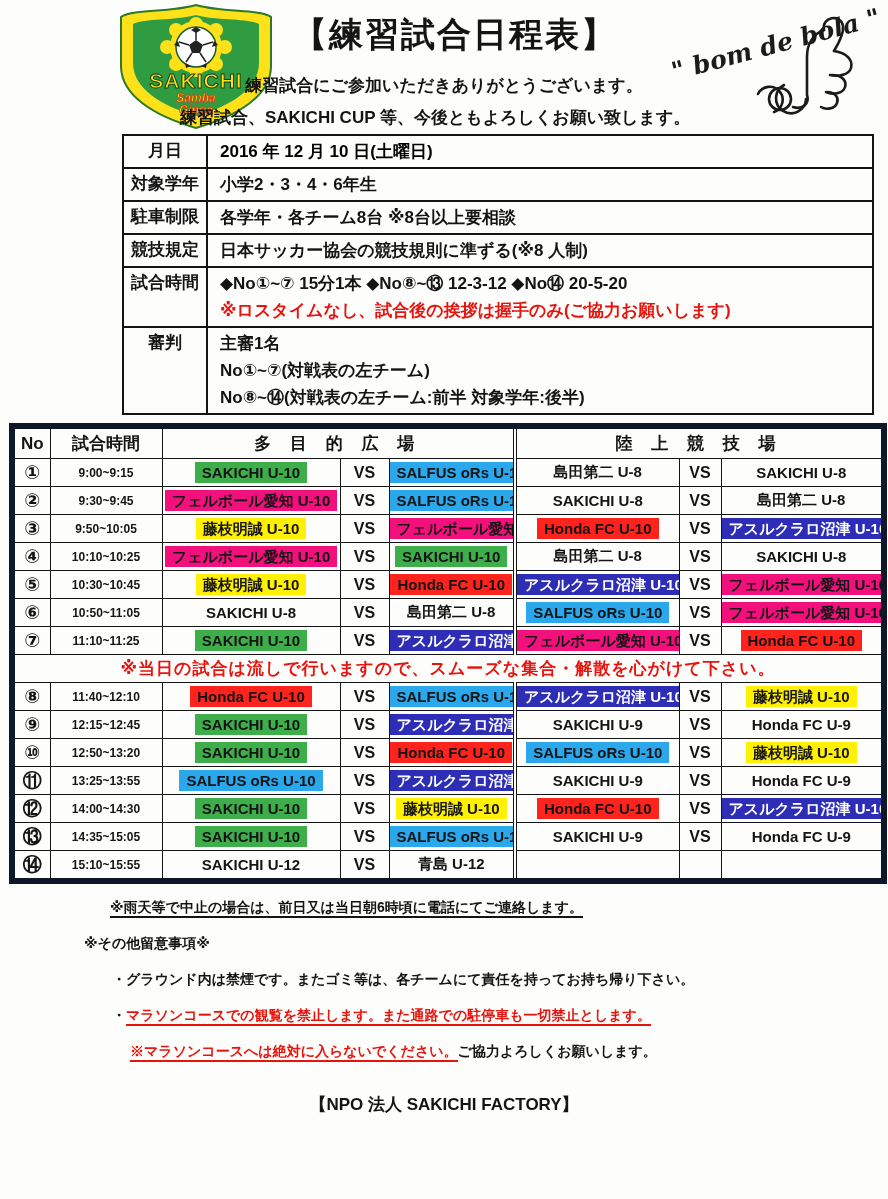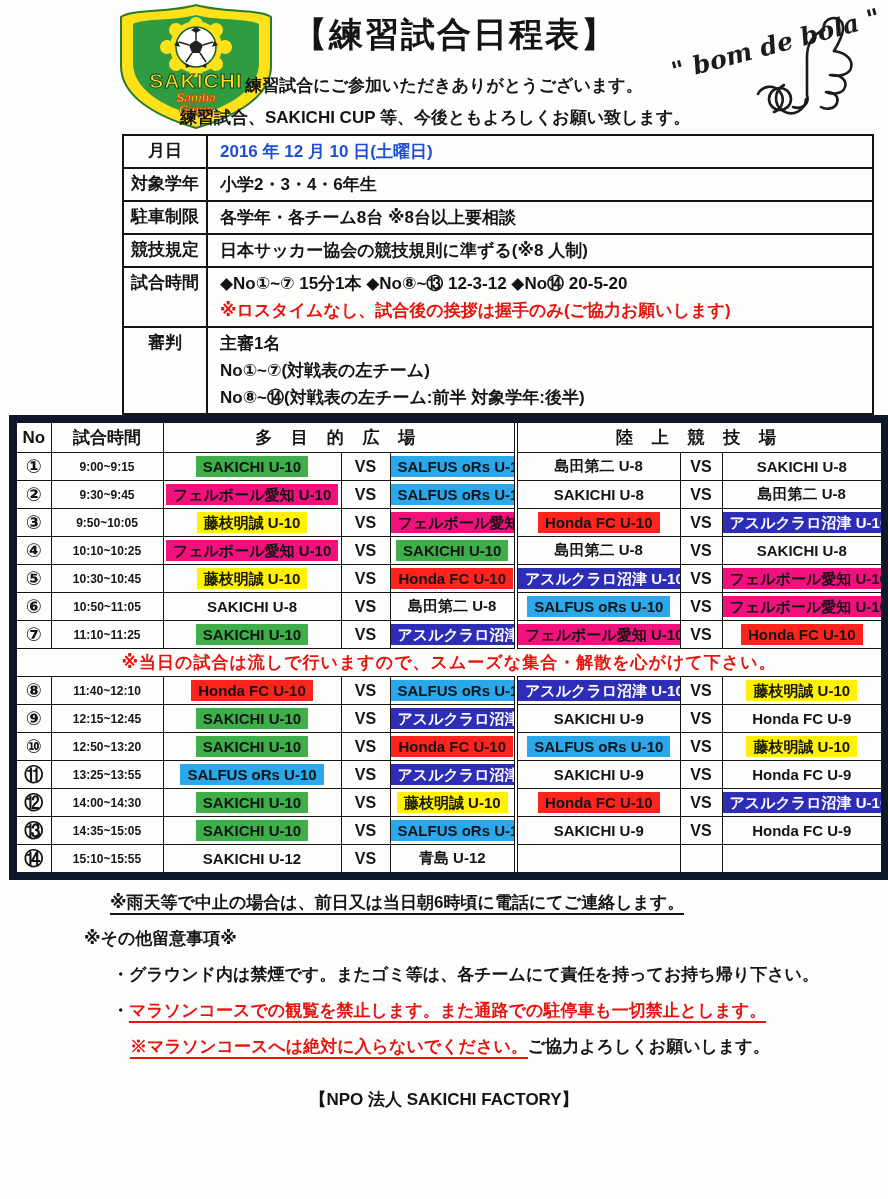--- a/index.html
+++ b/index.html
@@ -17,33 +17,33 @@
   .greet1{font-size:17px;margin:16px 12px 0 -10px;white-space:nowrap;}
   .greet2{font-size:17px;margin:9px 0 0 -75px;white-space:nowrap;}
   .doodle{position:absolute;right:4px;top:0;width:238px;height:148px;}
   
   table{border-collapse:collapse;}
   .info{margin:4px 0 0 122px;width:752px;border:2px solid #141414;table-layout:fixed;}
   .info th{width:82px;border:2px solid #141414;font-size:17px;text-align:center;vertical-align:top;padding:3px 0;}
   .info td{border:2px solid #141414;font-size:17px;padding:2px 12px;vertical-align:top;}
   .info .ln{line-height:27px;white-space:nowrap;}
   
-  .sched{margin:0 0 0 9px;width:873px;border:8px solid #0f172a;table-layout:fixed;}
+  .sched{margin:8px 0 0 9px;width:873px;border:6px solid #0f172a;table-layout:fixed;}
   .sched th,.sched td{border:1px solid #141414;text-align:center;padding:0;height:27px;overflow:hidden;white-space:nowrap;}
   .sched thead th{font-size:17px;height:29px;}
   .sched th.venue{letter-spacing:7px;}
   .sched td.no{font-size:19px;}
   .sched td.time{font-size:12px;}
   .sched td.team{font-size:15px;}
   .sched td.vs{font-size:16px;}
   .sep{border-right:4px double #141414 !important;}
   .hl{display:inline-block;padding:1px 7px;line-height:19px;}
   .noticeRow td{color:#e8130c;font-size:17px;letter-spacing:1px;}
   
-  .notes{margin-top:12px;font-size:17px;}
+  .notes{margin-top:12px;font-size:14px;}
   .notes .nline{margin:0 0 14px 0;line-height:22px;white-space:nowrap;}
   .footer{text-align:center;margin-top:30px;}
   .footer .org{font-size:17px;}
 </style>
 </head>
 <body>
 
 <div class="hdr">
   <svg class="logo" viewBox="0 0 168 128">
     <path d="M84,3 C112,11 148,7 159,15 L159,64 C159,94 125,114 84,126 C43,114 9,94 9,64 L9,15 C20,7 56,11 84,3 Z" fill="#ffe11a" stroke="#2a7a2a" stroke-width="2"></path>
@@ -98,21 +98,21 @@
       <path d="M128,112 a13,13 0 1,0 -16,-18"></path>
     </g>
   </svg>
 </div>
 
 <table class="info">
   <tbody id="info-body">
       <tr>
         <th>月日</th>
         <td>
-          <div class="ln"><span style="color: #1d4ed8;">2016 年 12 月 10 日(土曜日)</span></div>
+          <div class="ln"><span style="color: #000000;">2016 年 12 月 10 日(土曜日)</span></div>
         </td>
       </tr>
       <tr>
         <th>対象学年</th>
         <td>
           <div class="ln"><span>小学2・3・4・6年生</span></div>
         </td>
       </tr>
       <tr>
         <th>駐車制限</th>

